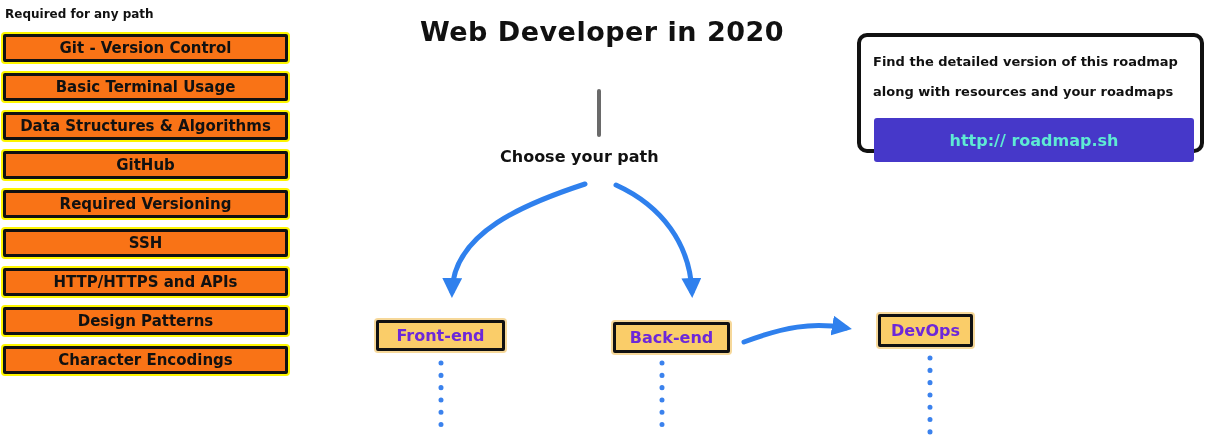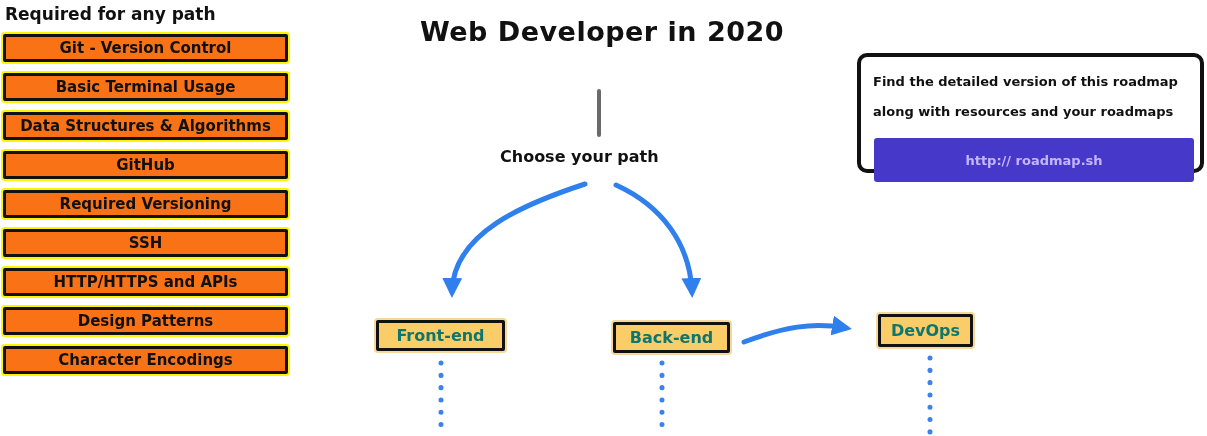--- a/index.html
+++ b/index.html
@@ -8,21 +8,21 @@
     width: 1207px;
     height: 436px;
     background: #ffffff;
     font-family: "DejaVu Sans", sans-serif;
     overflow: hidden;
   }
 
   
   .sidebar { position: absolute; left: 3px; top: 4px; width: 285px; }
   .sidebar-heading {
-    font-size: 17px; font-weight: bold; color: #111;
+    font-size: 12px; font-weight: bold; color: #111;
     margin: 0 0 0 2px; height: 30px; line-height: 20px;
   }
   .sidebar-items { display: flex; flex-direction: column; gap: 11px; }
   .ybox {
     box-sizing: border-box;
     height: 28px;
     background: #f97316;
     border: 3px solid #111;
     border-radius: 2px;
     box-shadow: 0 0 0 2px #FDF500;
@@ -47,49 +47,48 @@
   }
 
   
   .node {
     position: absolute; box-sizing: border-box;
     background: #FACD69;
     border: 3px solid #111;
     border-radius: 2px;
     box-shadow: 0 0 0 2px #f6d89a;
     display: flex; align-items: center; justify-content: center;
-    font-size: 16px; font-weight: bold; color: #0f766e;
+    font-size: 16px; font-weight: bold; color: #6d28d9;
     cursor: pointer;
   }
   .node-frontend { left: 376px; top: 320px; width: 129px; height: 31px; }
   .node-backend  { left: 613px; top: 322px; width: 117px; height: 31px; }
   .node-devops   { left: 878px; top: 314px; width: 95px; height: 33px; }
 
   
   .infobox {
     position: absolute; left: 857px; top: 33px;
     box-sizing: border-box;
     width: 347px; height: 120px;
     background: #ffffff;
     border: 4px solid #111;
     border-radius: 10px;
-    margin-top: 20px;
   }
   .infobox-text {
     margin: 10px 0 0 12px;
     font-size: 13px; font-weight: bold; color: #111;
     line-height: 30px; white-space: nowrap;
   }
   .infobox-button {
     position: absolute; left: 13px; top: 81px;
     width: 320px; height: 44px;
     background: #4638C9;
     border-radius: 3px;
     display: flex; align-items: center; justify-content: center;
-    color: #c4b5fd; font-size: 13px; font-weight: bold;
+    color: #5eead4; font-size: 16px; font-weight: bold;
     cursor: pointer;
   }
 
   
   .overlay {
     position: absolute; left: 0; top: 0;
     width: 1207px; height: 436px;
     pointer-events: none;
   }
 </style>

